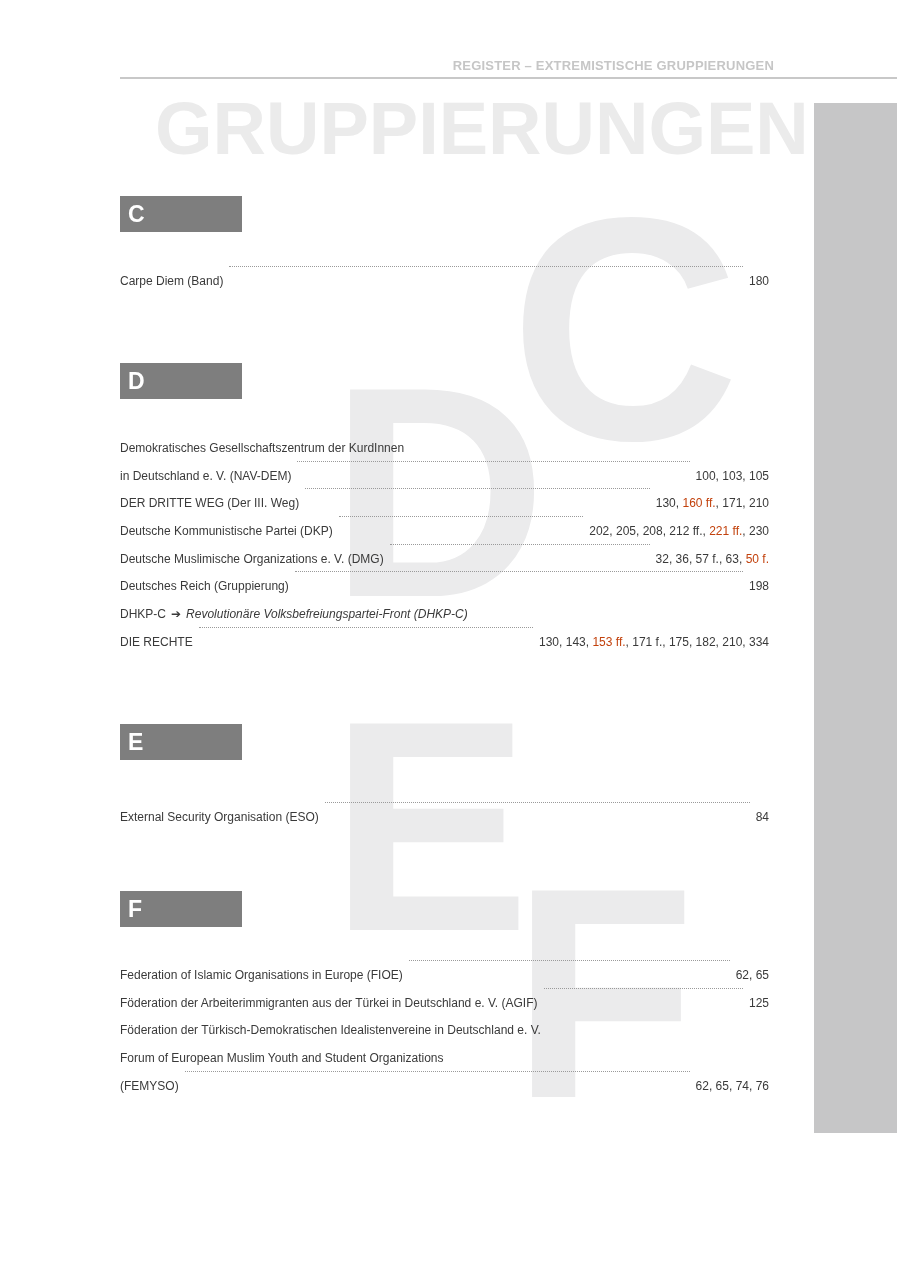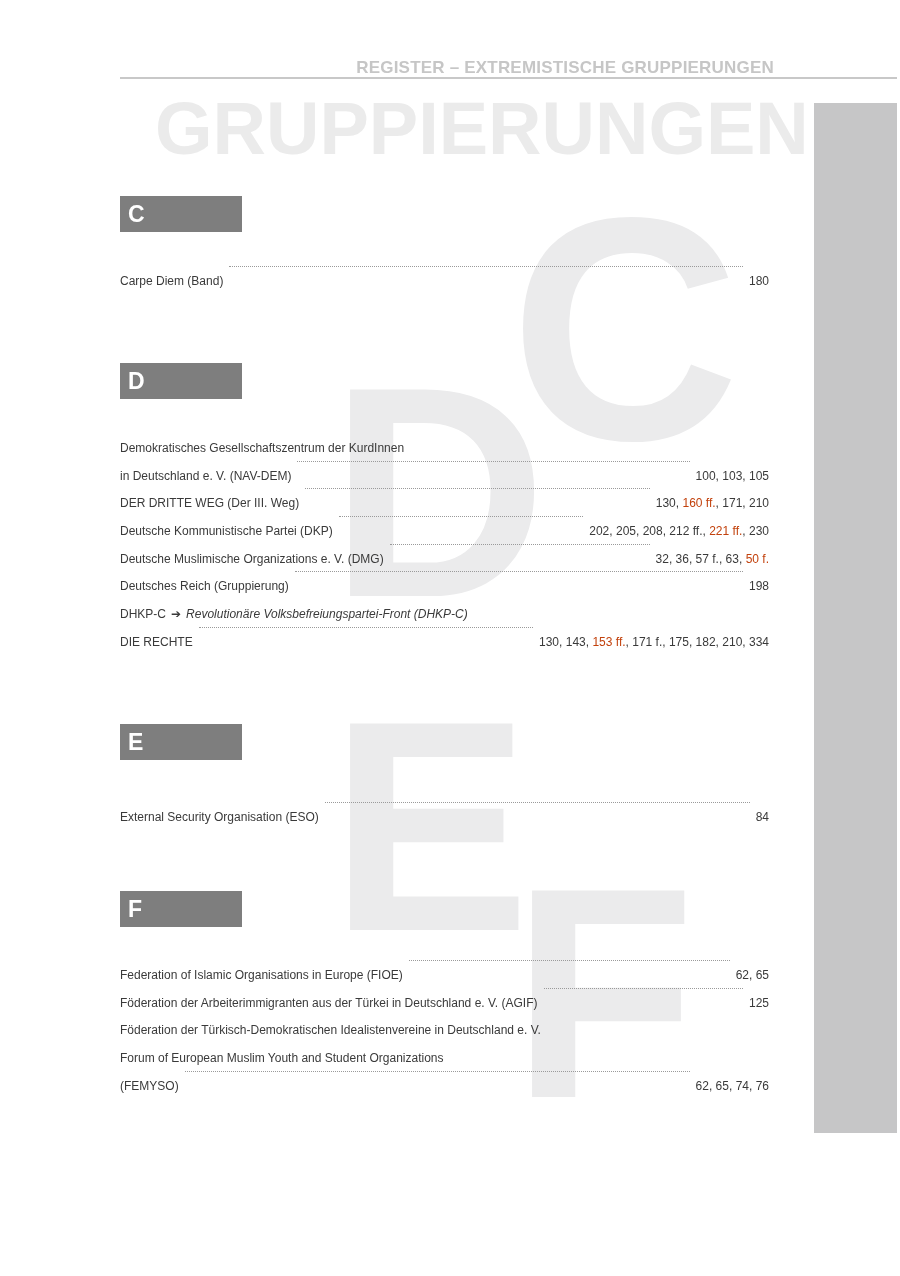--- a/index.html
+++ b/index.html
@@ -4,21 +4,21 @@
   <style>
     html, body { margin: 0; padding: 0; }
     body {
       width: 900px; height: 1276px; position: relative; overflow: hidden;
       background: #ffffff;
       font-family: "Liberation Sans", "DejaVu Sans", sans-serif;
       color: #3a3a3a;
     }
     .running-head {
       position: absolute; top: 58px; right: 126px;
-      font-size: 17px; font-weight: bold; color: #c6c6c6;
+      font-size: 13px; font-weight: bold; color: #c6c6c6;
       letter-spacing: 0.2px; white-space: nowrap; margin-left: 20px;
     }
     .head-rule {
       position: absolute; left: 120px; top: 77px; width: 777px; height: 2px;
       background: #c8c8c8;
     }
     .big-title {
       position: absolute; left: 155px; top: 92px;
       font-size: 74px; font-weight: bold; color: #ebebeb;
       letter-spacing: 0px; white-space: nowrap; line-height: 1;

